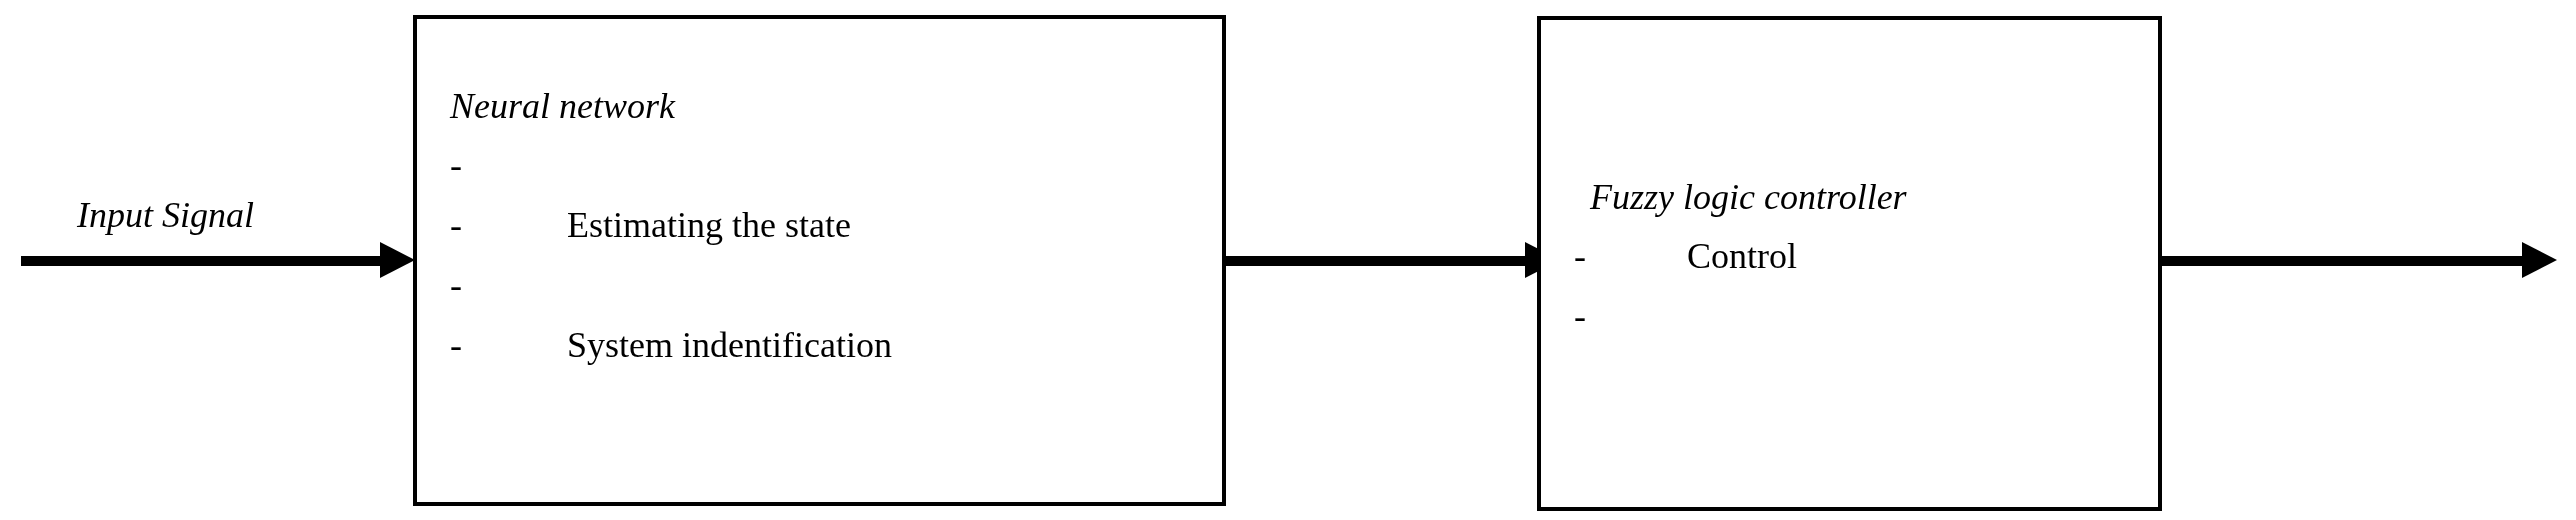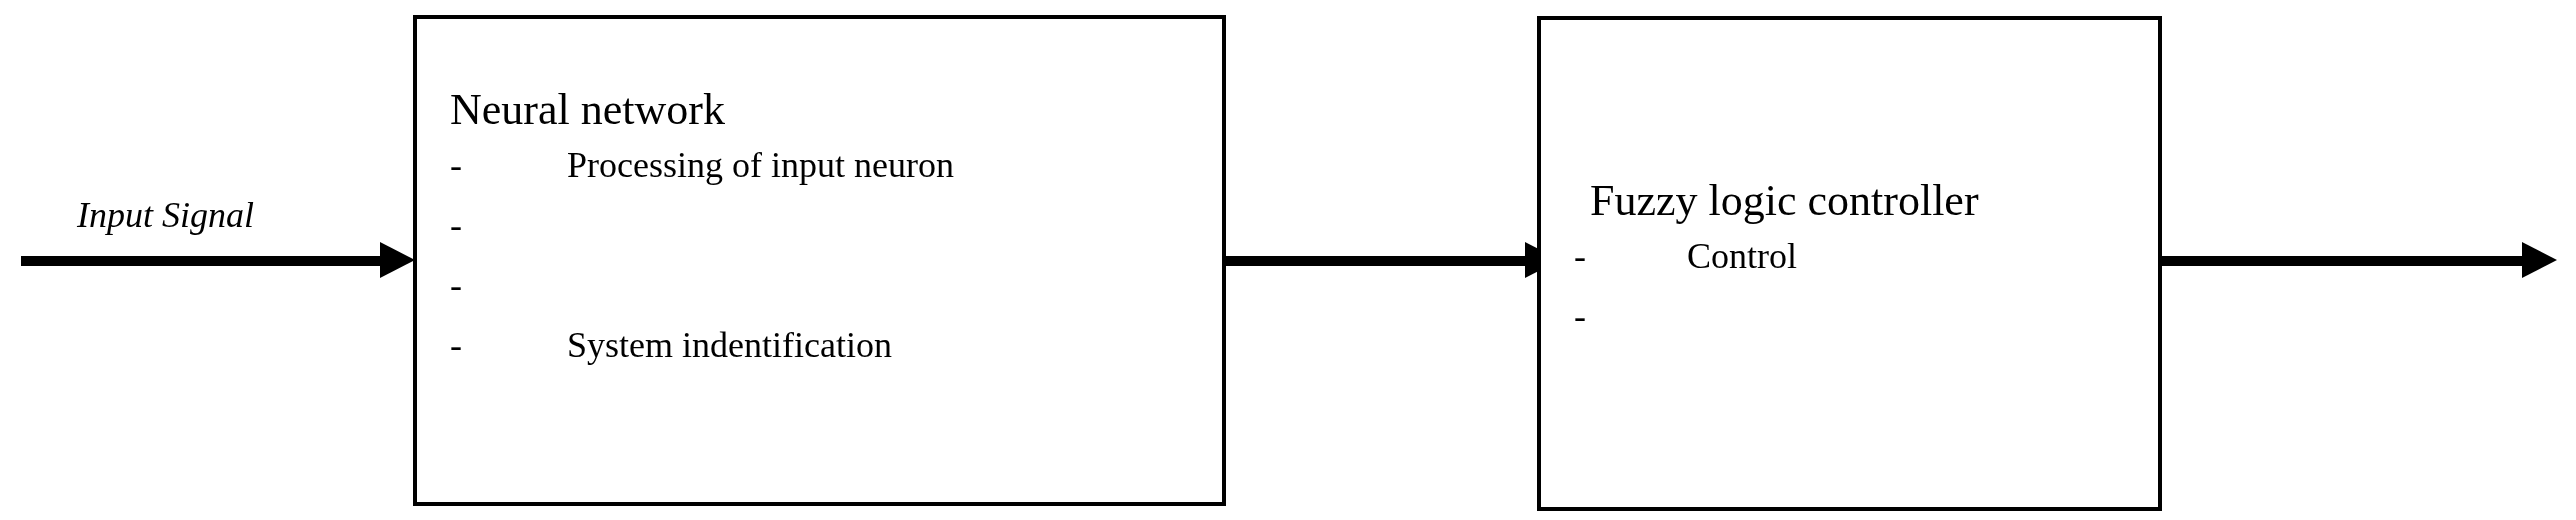--- a/index.html
+++ b/index.html
@@ -23,23 +23,24 @@
     box-sizing: border-box;
     border: 4.8px solid #000000;
     background: #ffffff;
   }
   #box-neural-network { left: 413px; top: 15px; width: 813px; height: 491px; }
   #box-fuzzy-logic   { left: 1537px; top: 15.6px; width: 625px;  height: 495px; }
 
   
   .box-heading {
     position: absolute;
-    font-size: 44px;
+    font-size: 36px;
     line-height: 1;
     white-space: nowrap;
+    font-style: italic;
   }
   .bullet-list {
     position: absolute;
     margin: 0;
     padding: 0;
     list-style: none;
   }
   .bullet-list li {
     position: relative;
     height: 40px;
@@ -136,24 +137,24 @@
     <div class="head"></div>
   </div>
 
   <div class="proc-box" id="box-neural-network"></div>
 
   <div class="box-heading" id="nn-heading">Neural network</div>
 
   <ul class="bullet-list" id="nn-list">
     <li>
       <span class="bullet-dash">-</span>
-      <span class="bullet-text">Processing of input neuron</span>
     </li>
     <li>
       <span class="bullet-dash">-</span>
+      <span class="bullet-text">Estimating the state</span>
     </li>
     <li>
       <span class="bullet-dash">-</span>
     </li>
     <li>
       <span class="bullet-dash">-</span>
       <span class="bullet-text">System indentification</span>
     </li>
   </ul>
 

